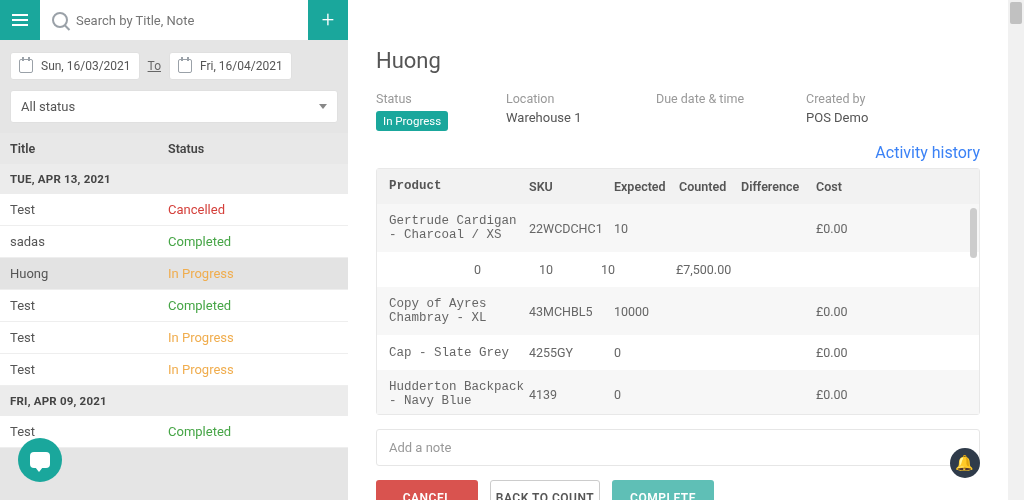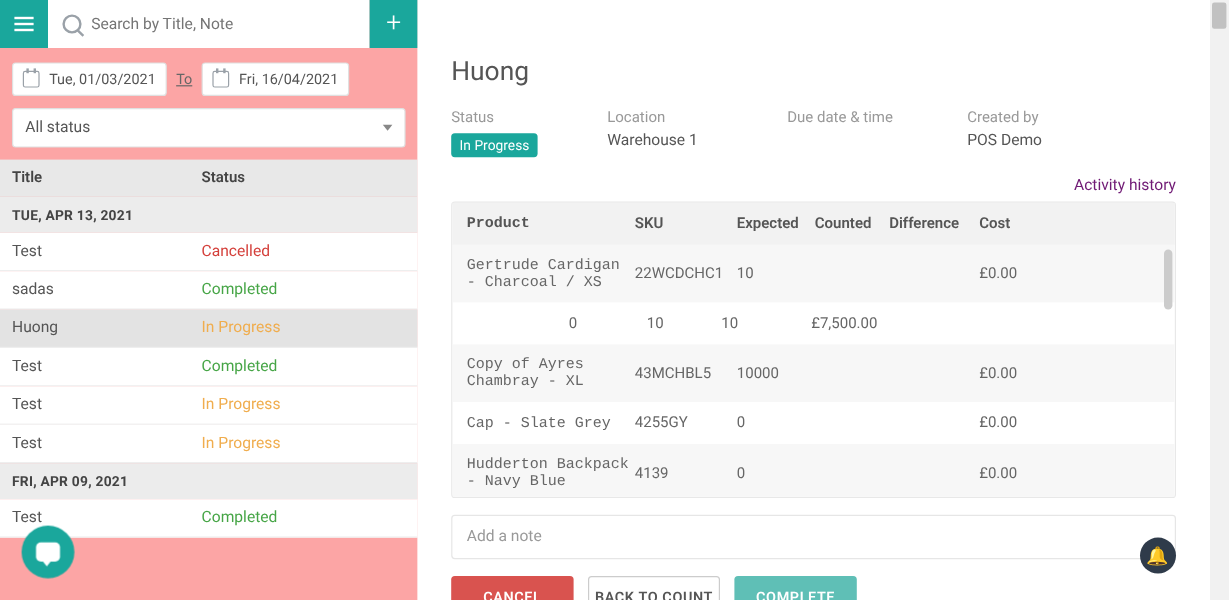--- a/index.html
+++ b/index.html
@@ -1,21 +1,21 @@
 <!DOCTYPE html>
 <html><head>
 <meta charset="utf-8">
 <style>
   * { box-sizing: border-box; margin: 0; padding: 0; font-family: -apple-system, BlinkMacSystemFont, "Segoe UI", Roboto, Arial, sans-serif; }
   body { background: #f4f4f4; width: 1024px; height: 500px; overflow: hidden; position: relative; }
   .page { display: flex; width: 1008px; height: 500px; background: #fff; overflow-y: auto; }
   .page-scroll-track { position: absolute; right: 0; top: 0; width: 16px; height: 500px; background: #f1f1f1; }
   .page-scroll-thumb { position: absolute; right: 2px; top: 2px; width: 12px; height: 22px; background: #c1c1c1; border-radius: 2px; }
 
-  .left { width: 348px; flex: 0 0 348px; background: #fca5a5; display: flex; flex-direction: column; }
+  .left { width: 348px; flex: 0 0 348px; background: #e5e5e5; display: flex; flex-direction: column; }
   .left-top { display: flex; height: 40px; }
   .menu-btn { width: 40px; height: 40px; background: #1aa79c; display: flex; align-items: center; justify-content: center; cursor: pointer; }
   .menu-bars { width: 16px; height: 12px; display: flex; flex-direction: column; justify-content: space-between; }
   .menu-bars span { display: block; height: 2px; background: #fff; }
   .search-wrap { flex: 1; background: #fff; display: flex; align-items: center; padding: 0 12px; gap: 8px; }
   .mag { width: 16px; height: 16px; border: 2px solid #9aa1a8; border-radius: 50%; position: relative; }
   .mag::after { content:""; position:absolute; width:2px; height:7px; background:#9aa1a8; transform: rotate(-45deg); bottom:-5px; right:-2px; }
   .search-wrap input { border: none; outline: none; font-size: 13px; color: #555; flex: 1; background: transparent; }
   .add-btn { width: 40px; height: 40px; background: #1aa79c; display: flex; align-items: center; justify-content: center; cursor: pointer; }
   .plus { color:#fff; font-size:22px; font-weight:300; line-height:1; }
@@ -44,21 +44,21 @@
   .meta-row { display:flex; gap:0; margin-bottom:4px; }
   .meta { flex:0 0 auto; }
   .meta:nth-child(1){ width:130px; }
   .meta:nth-child(2){ width:150px; }
   .meta:nth-child(3){ width:150px; }
   .meta:nth-child(4){ width:120px; }
   .meta-label { font-size:12.5px; color:#999; margin-bottom:4px; }
   .meta-value { font-size:13px; color:#555; }
   .badge { display:inline-block; background:#1aa79c; color:#fff; font-size:11.5px; padding:3px 7px; border-radius:3px; }
   .activity { text-align:right; margin:8px 0 6px 0; }
-  .activity a { color:#701a75; font-size:13px; text-decoration:none; cursor:pointer; }
+  .activity a { color:#3b82f6; font-size:16px; text-decoration:none; cursor:pointer; }
 
   .table-wrap { border:1px solid #e8e8e8; border-radius:3px; position:relative; }
   .thead { display:flex; background:#f2f2f2; padding:10px 12px; font-size:12.5px; color:#555; font-weight:600; }
   .c-prod{flex:0 0 140px;font-family:Liberation Mono, monospace;} .c-sku{flex:0 0 85px;} .c-exp{flex:0 0 65px;} .c-cnt{flex:0 0 62px;} .c-diff{flex:0 0 75px;} .c-cost{flex:1; text-align:left; padding-right:8px;}
   .tbody { max-height:210px; overflow:hidden; position:relative; }
   .trow { display:flex; padding:10px 12px; font-size:12.5px; color:#666; align-items:center; }
   .trow:nth-child(even){ background:#f7f7f7; }
   .scroll-ind { position:absolute; right:2px; top:4px; width:7px; height:50px; background:#ccc; border-radius:4px; }
 
   .note-box { margin-top:14px; border:1px solid #e6e6e6; border-radius:3px; padding:10px 12px; font-size:13px; color:#999; }
@@ -91,21 +91,21 @@
         <input type="text" placeholder="Search by Title, Note" style="">
       </div>
       <div class="add-btn">
         <span class="plus">+</span>
       </div>
     </div>
 
     <div class="filter-row">
       <div class="date-box">
         <span class="cal"></span>
-        <span>Tue, 01/03/2021</span>
+        <span>Sun, 16/03/2021</span>
       </div>
       <span class="to-label">To</span>
       <div class="date-box">
         <span class="cal"></span>
         <span>Fri, 16/04/2021</span>
       </div>
     </div>
 
     <div class="status-sel">
       <span>All status</span>

